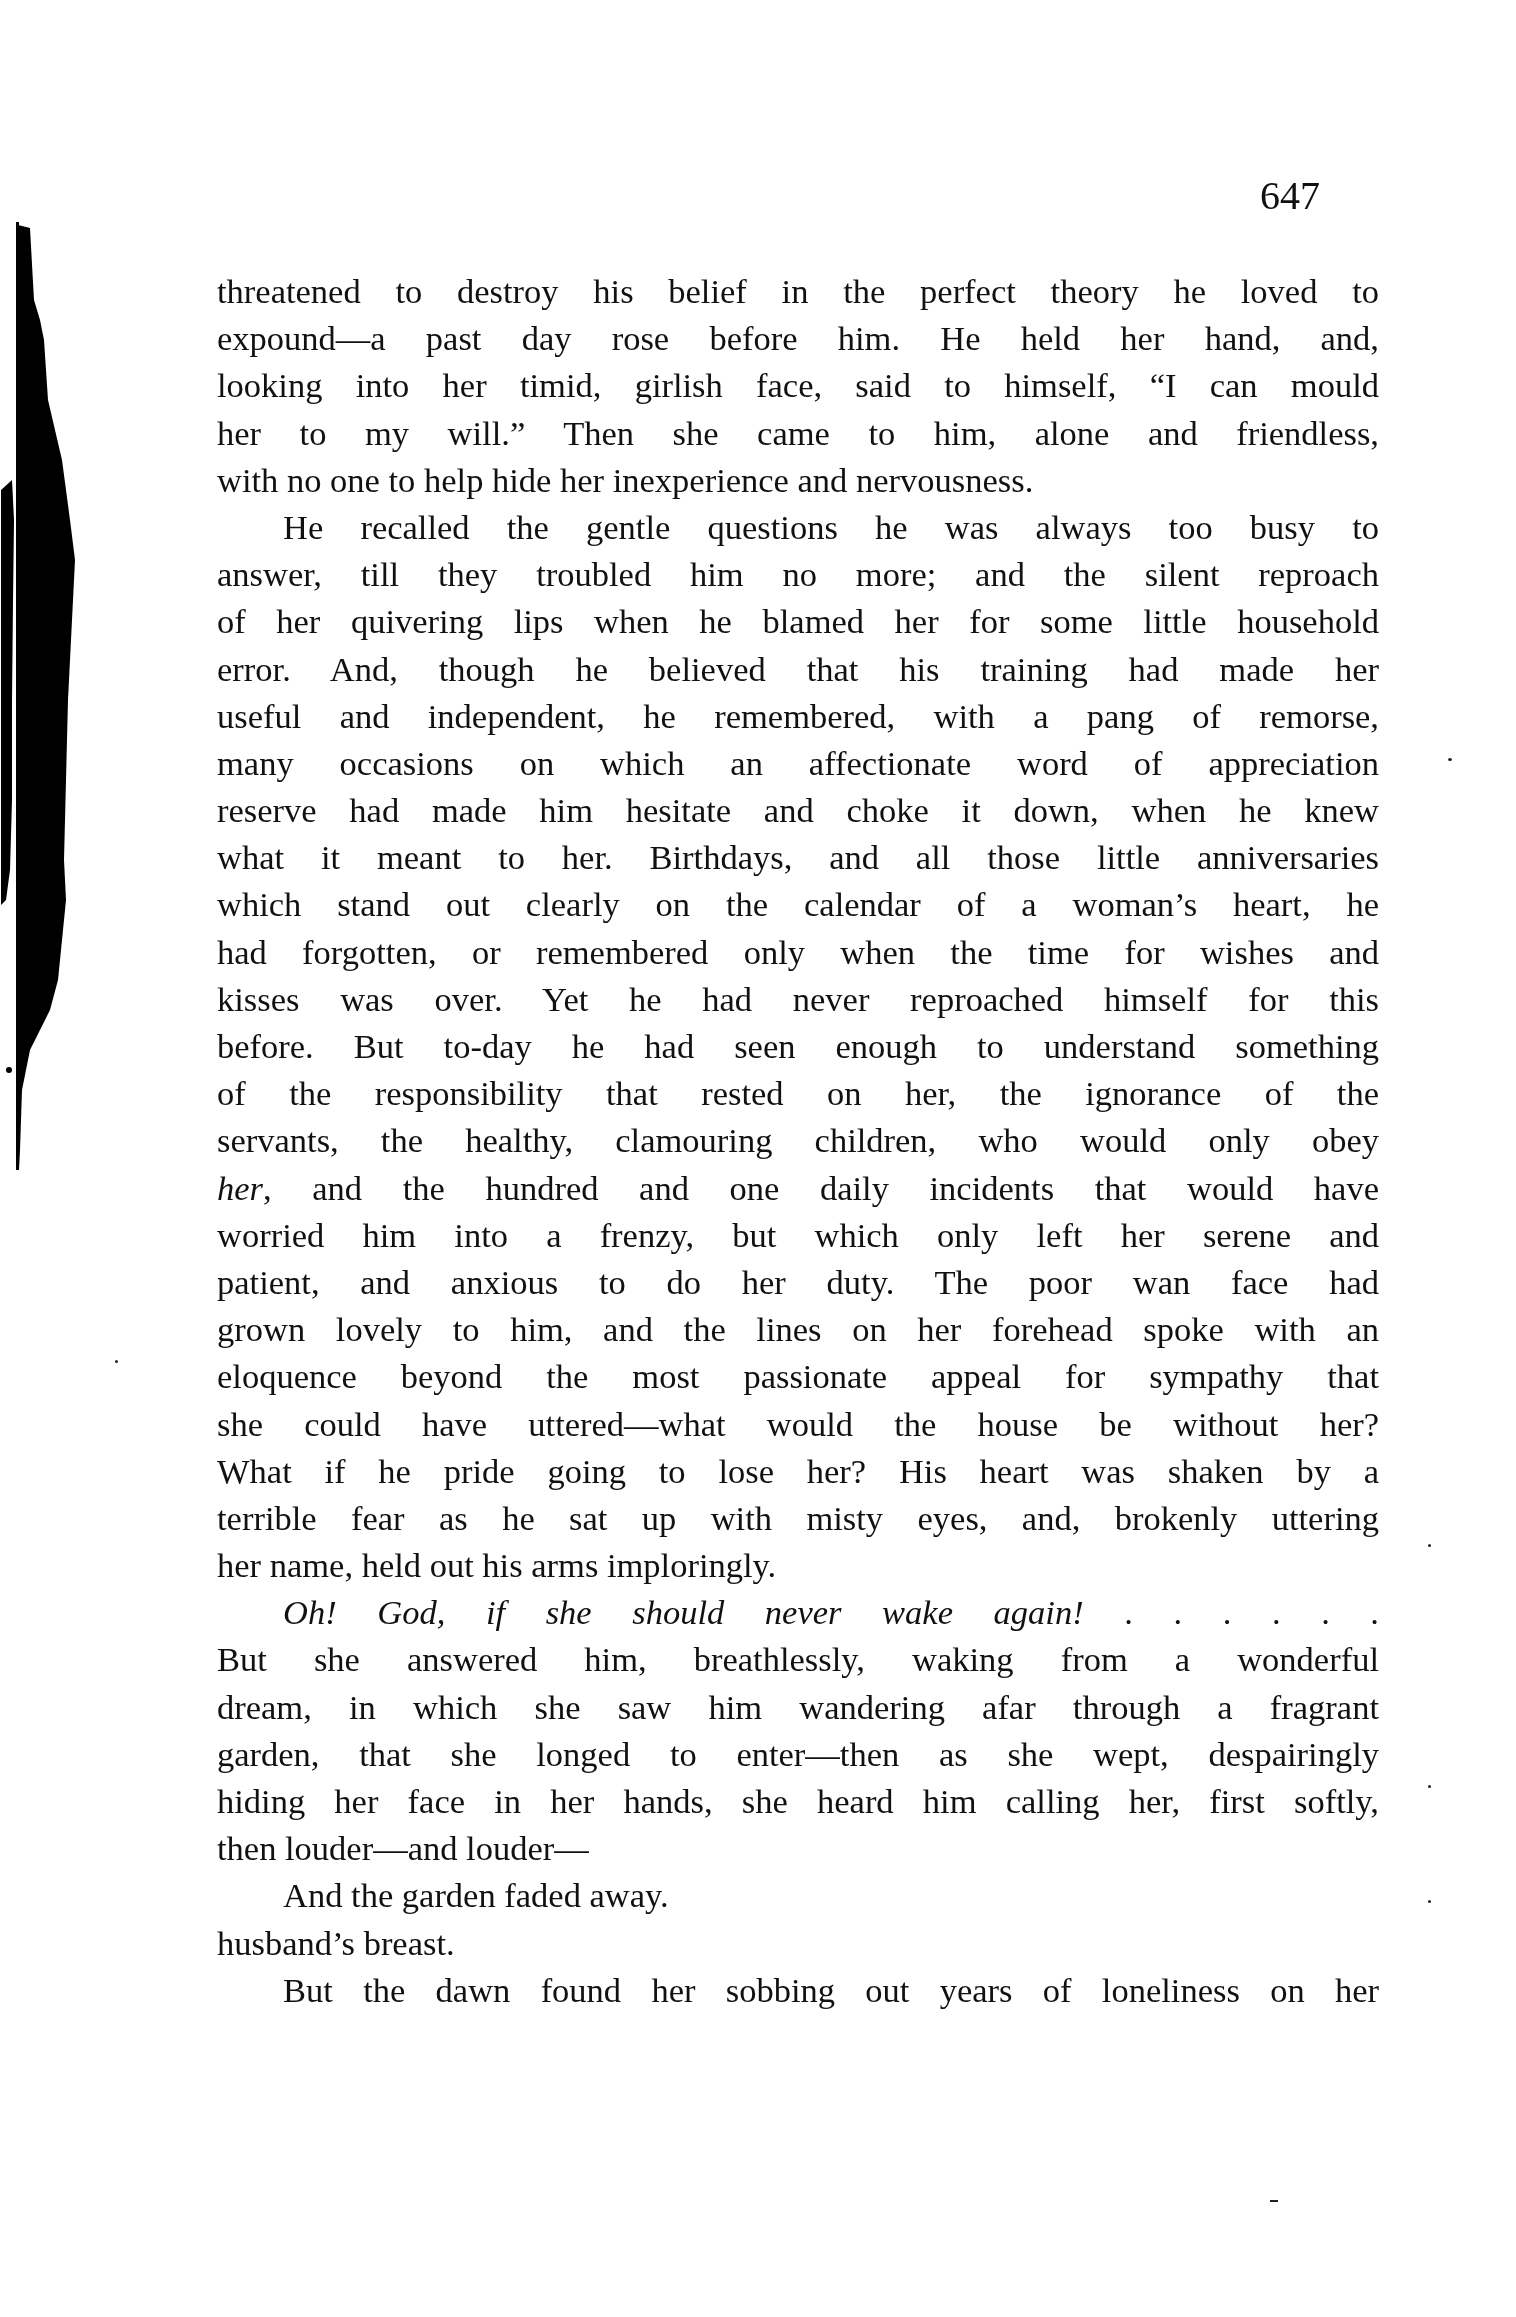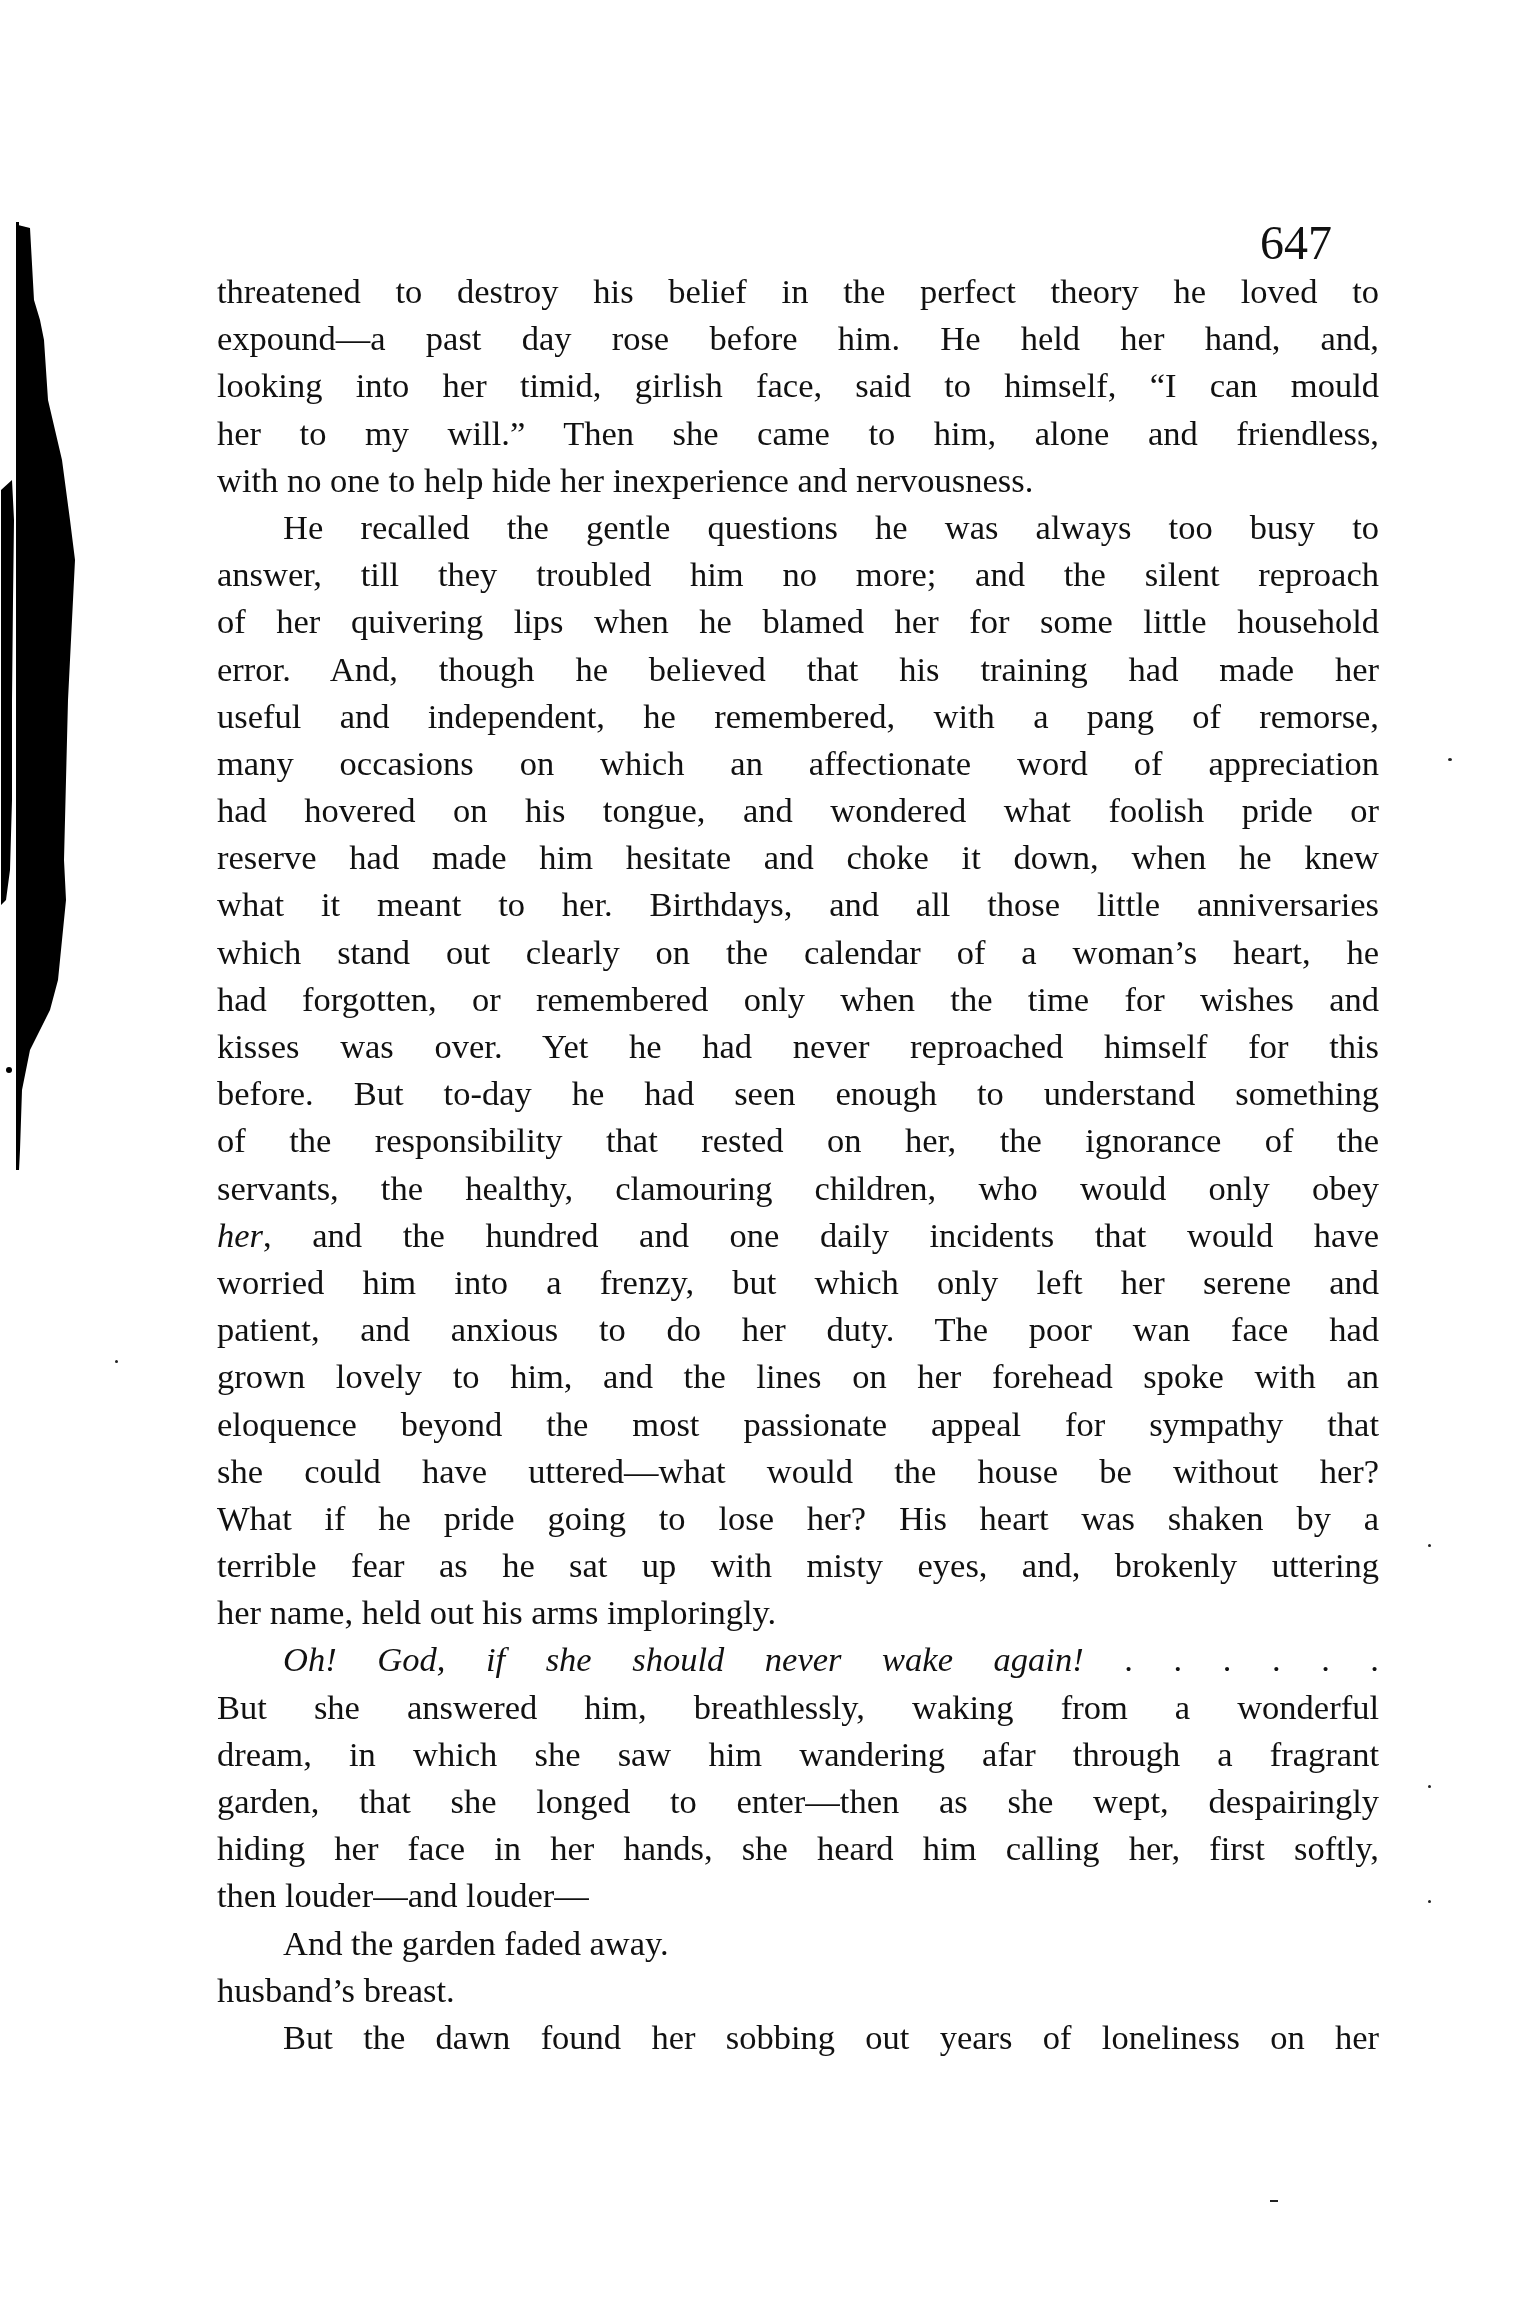--- a/index.html
+++ b/index.html
@@ -37,22 +37,21 @@
       position: absolute;
       left: 10px;
       top: 0;
     }
     .running-head .page-no {
       position: absolute;
       left: 892px;
       top: 2px;
       font-style: normal;
       letter-spacing: 0;
-      font-size: 48px;
-      margin-top: 43px;
+      font-size: 40px;
     }
     .body-text {
       position: absolute;
       top: 268px;
       left: 203px;
       width: 1162px;
       font-size: 34.5px;
       line-height: 47.2px;
       margin-left: 14px;
     }
@@ -103,21 +102,20 @@
       <span class="line">her to my will.” Then she came to him, alone and friendless,</span>
       <span class="line last">with no one to help hide her inexperience and nervousness.</span>
     </div>
   <div class="para" id="p1">
       <span class="line indented">He recalled the gentle questions he was always too busy to</span>
       <span class="line">answer, till they troubled him no more; and the silent reproach</span>
       <span class="line">of her quivering lips when he blamed her for some little household</span>
       <span class="line">error. And, though he believed that his training had made her</span>
       <span class="line">useful and independent, he remembered, with a pang of remorse,</span>
       <span class="line">many occasions on which an affectionate word of appreciation</span>
-      <span class="line">had hovered on his tongue, and wondered what foolish pride or</span>
       <span class="line">reserve had made him hesitate and choke it down, when he knew</span>
       <span class="line">what it meant to her. Birthdays, and all those little anniversaries</span>
       <span class="line">which stand out clearly on the calendar of a woman’s heart, he</span>
       <span class="line">had forgotten, or remembered only when the time for wishes and</span>
       <span class="line">kisses was over. Yet he had never reproached himself for this</span>
       <span class="line">before. But to-day he had seen enough to understand something</span>
       <span class="line">of the responsibility that rested on her, the ignorance of the</span>
       <span class="line">servants, the healthy, clamouring children, who would only obey</span>
       <span class="line"><span class="em">her</span>, and the hundred and one daily incidents that would have</span>
       <span class="line">worried him into a frenzy, but which only left her serene and</span>

